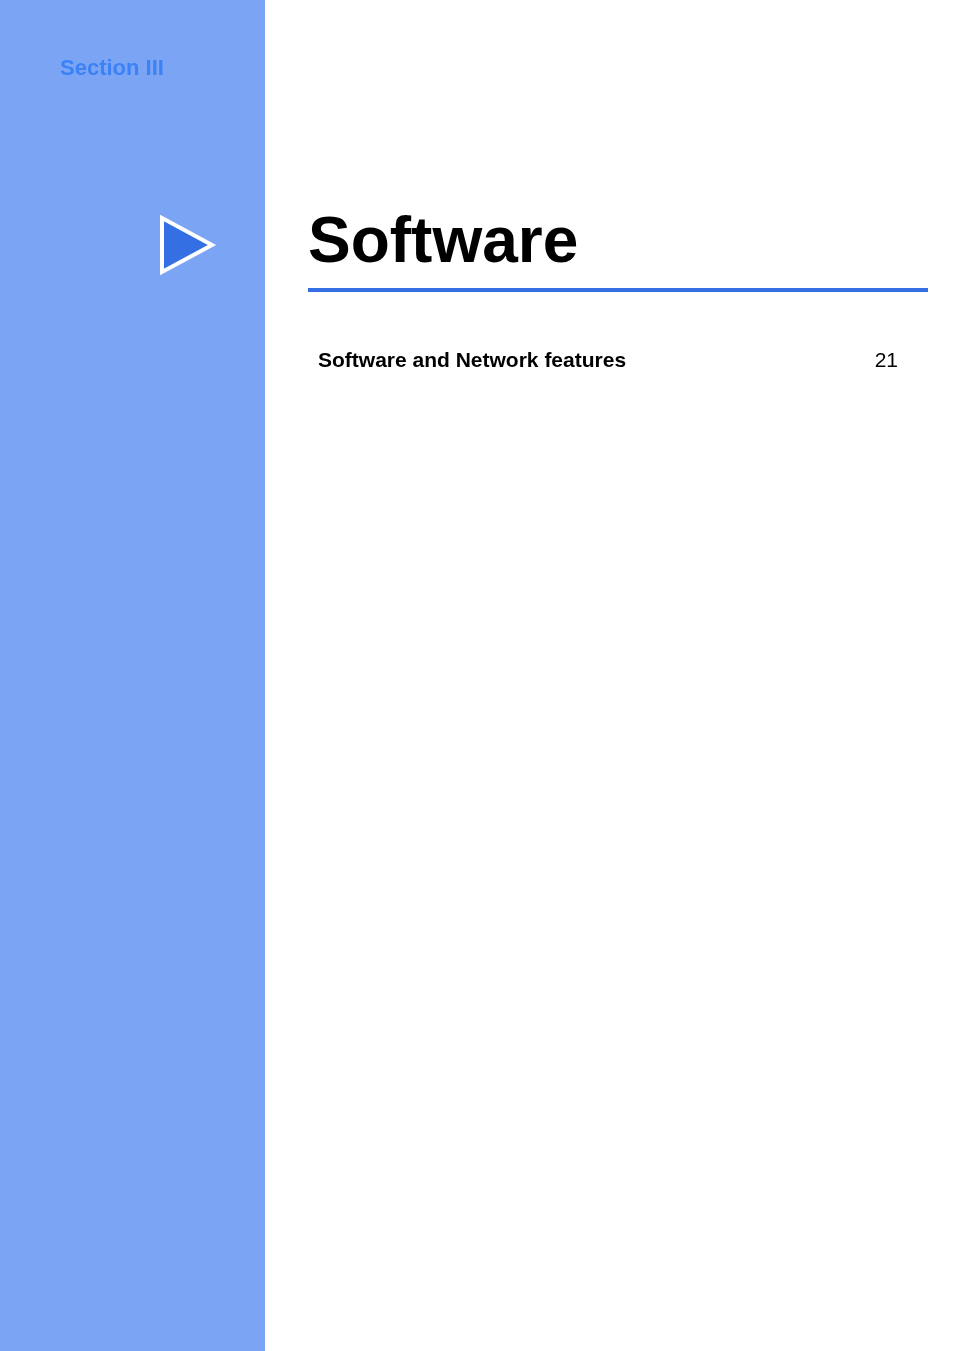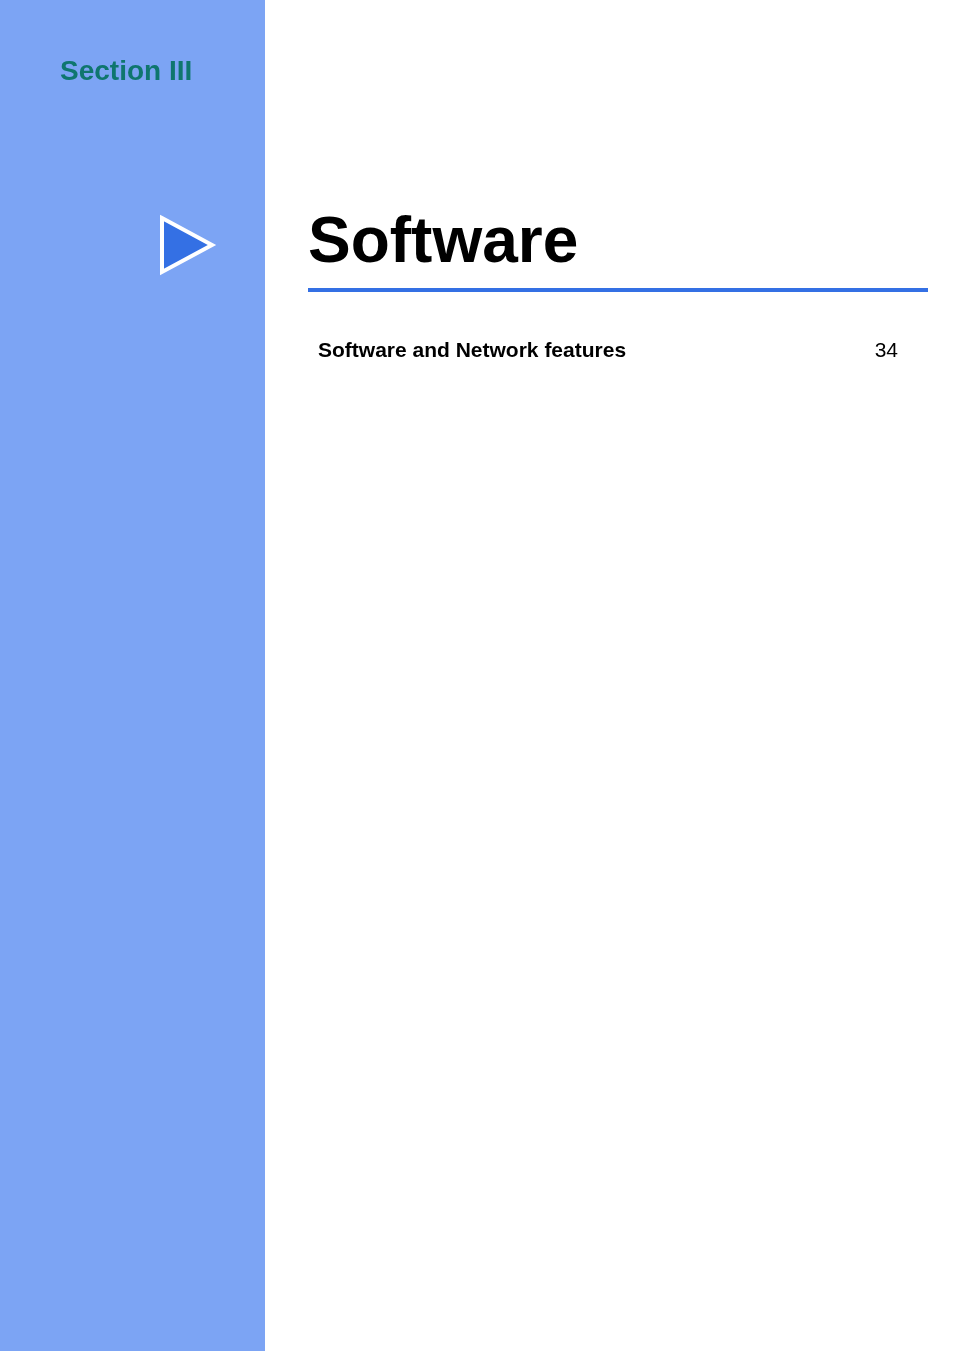--- a/index.html
+++ b/index.html
@@ -19,23 +19,23 @@
       left: 0;
       top: 0;
       width: 265px;
       height: 1351px;
       background: #7ca4f4;
     }
     .section-label {
       position: absolute;
       left: 60px;
       top: 55px;
-      font-size: 28px;
+      font-size: 22px;
       font-weight: bold;
-      color: #0f766e;
+      color: #3b82f6;
     }
     .arrow-container {
       position: absolute;
       left: 140px;
       top: 200px;
       width: 90px;
       height: 90px;
       display: flex;
       align-items: center;
       justify-content: center;
@@ -54,21 +54,21 @@
       position: absolute;
       left: 308px;
       top: 288px;
       width: 620px;
       height: 4px;
       background: #3470e4;
     }
     .toc-row {
       position: absolute;
       left: 318px;
-      top: 338px;
+      top: 348px;
       width: 580px;
       display: flex;
       justify-content: space-between;
       align-items: flex-start;
     }
     .toc-label {
       font-size: 21px;
       font-weight: bold;
       color: #000000;
     }
@@ -90,14 +90,14 @@
     <polygon points="12,8 62,35 12,62" fill="#3470e4" stroke="#ffffff" stroke-width="4" stroke-linejoin="miter"></polygon>
   </svg>
 </div>
 
 <div class="main-title">Software</div>
 
 <div class="title-underline"></div>
 
 <div class="toc-row">
   <span class="toc-label">Software and Network features</span>
-  <span class="toc-page">34</span>
+  <span class="toc-page">21</span>
 </div>
 
 </body></html>

